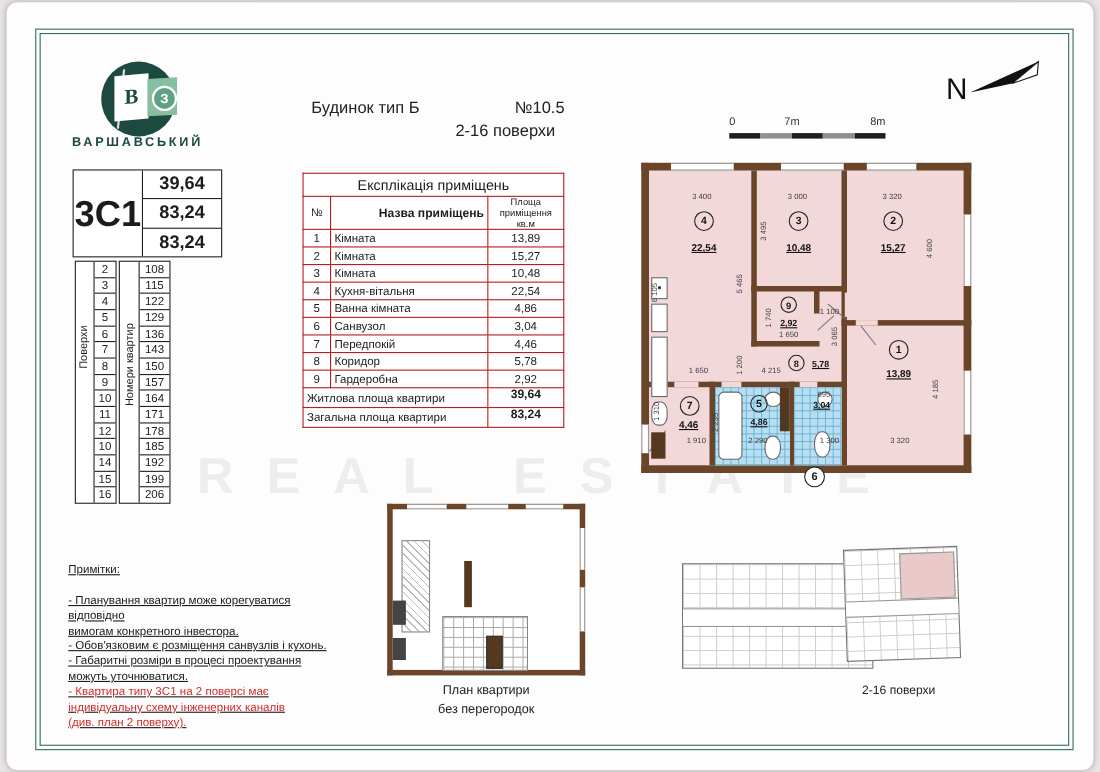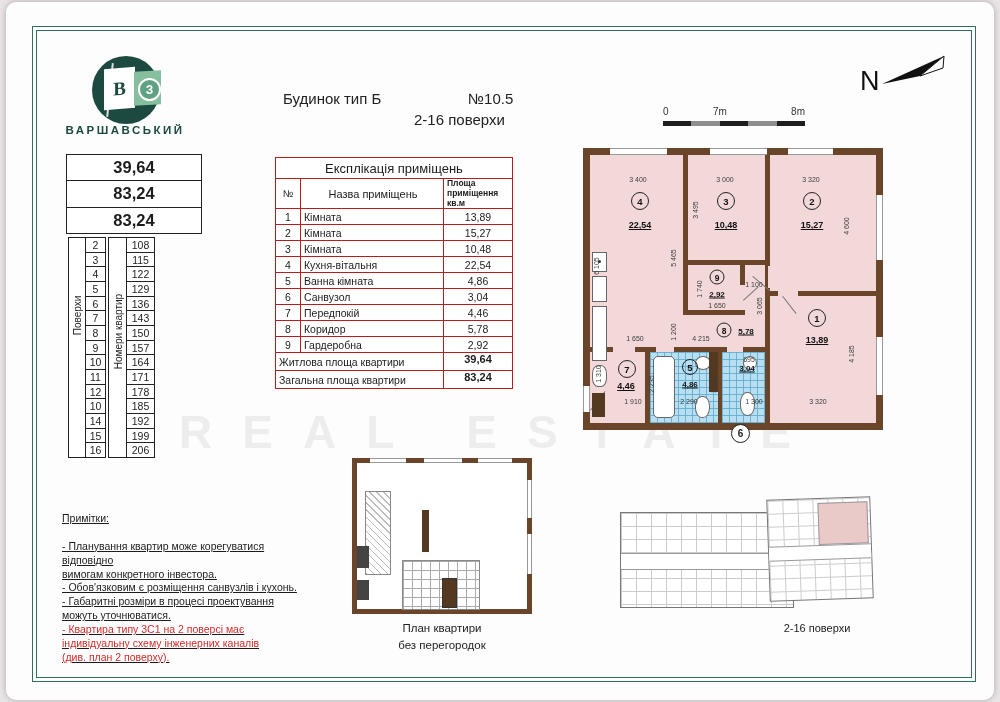--- a/index.html
+++ b/index.html
@@ -51,22 +51,22 @@
   .h-title{font-size:15px;color:#222;}
   #title-building{left:283px;top:90px;}
   #title-number{left:468px;top:90px;}
   #title-floors{left:414px;top:111px;}
 
   
   #expl{left:275px;top:157px;width:238px;border-collapse:collapse;background:#fff;}
   #expl td,#expl th{border:1px solid #b91c1c;padding:0 3px;}
   #expl .t-title{font-size:13px;text-align:center;height:20px;font-weight:normal;}
   #expl .h-num{width:18px;font-size:10px;text-align:center;}
-  #expl .h-name{font-size:11px;text-align:center;padding-left:5px;font-weight:normal;}
-  #expl .h-area{width:62px;font-size:8.5px;text-align:left;line-height:1.15;font-weight:bold;}
+  #expl .h-name{font-size:11px;text-align:right;padding-left:5px;font-weight:bold;}
+  #expl .h-area{width:62px;font-size:8.5px;text-align:center;line-height:1.15;font-weight:normal;}
   #expl .r td{height:15px;font-size:10.5px;}
   #expl .r .c-num{text-align:center;}
   #expl .r .c-area{text-align:center;}
   #expl .s td{font-size:10.5px;}
   #expl .s .c-val{text-align:center;font-weight:bold;vertical-align:top;font-size:11px;}
   #expl .s .c-lab{height:17px;}
 
   
   #notes{left:62px;top:512px;width:250px;font-size:10.5px;line-height:1.32;text-decoration:underline;}
   #notes .nt{margin-bottom:14px;}
@@ -147,20 +147,21 @@
 <div id="logo-flag" class="abs">
   <span>В</span>
 </div>
 <div id="logo-badge" class="abs"></div>
 <div id="logo-badge-ring" class="abs">
   <span>З</span>
 </div>
 <div id="brand" class="abs">ВАРШАВСЬКИЙ</div>
 
 <div id="apt-card" class="abs">
+  <div class="code">3С1</div>
   <div class="vals">
     <div>39,64</div>
     <div>83,24</div>
     <div>83,24</div>
   </div>
 </div>
 
 <div id="ftab-floors" class="abs ftab">
   <div class="vlab">
     <span>Поверхи</span>

